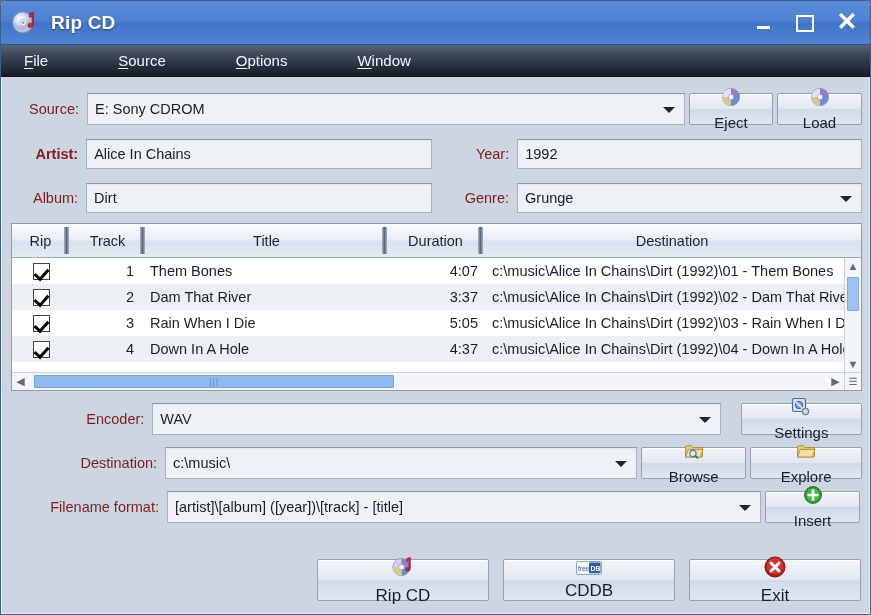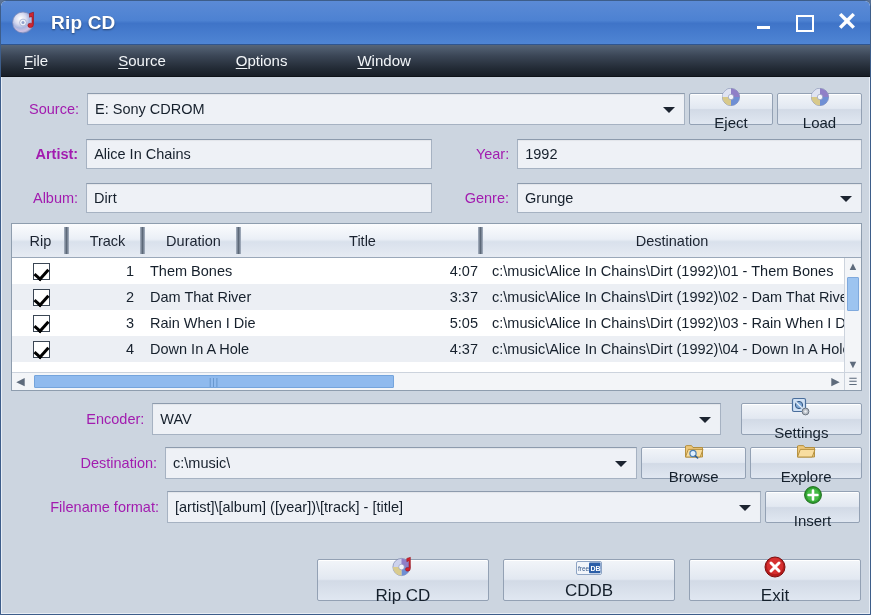--- a/index.html
+++ b/index.html
@@ -60,21 +60,21 @@
     border-bottom: 1px solid #0e1218;
     gap: 48px;
   }
   .menu-item {
     color: #f2f5f8; font-size: 15px; padding: 2px 11px; cursor: default;
   }
   .menu-item u { text-underline-offset: 2px; }
 
   
   .row { display: flex; align-items: center; }
-  .lbl { font-size: 14.5px; color: #a21caf; text-align: right; }
+  .lbl { font-size: 14.5px; color: #7f1d1d; text-align: right; }
 
   .field {
     background: #eef1f6;
     border: 1px solid #a6b2c2;
     border-top-color: #8d9bad;
     height: 30px;
     display: flex; align-items: center;
     padding: 0 7px;
     font-size: 14.5px;
     color: #16202c;
@@ -280,26 +280,26 @@
 
     <div id="list-head">
       <div class="hcell" style="width:58px;">
         <span>Rip</span>
         <span class="grip"></span>
       </div>
       <div class="hcell" style="width:76px;align-items:center;">
         <span>Track</span>
         <span class="grip"></span>
       </div>
+      <div class="hcell" style="width:242px;">
+        <span>Title</span>
+        <span class="grip"></span>
+      </div>
       <div class="hcell" style="width:96px;">
         <span>Duration</span>
-        <span class="grip"></span>
-      </div>
-      <div class="hcell" style="width:242px;">
-        <span>Title</span>
         <span class="grip"></span>
       </div>
       <div class="hcell" style="flex:1;">
         <span>Destination</span>
       </div>
     </div>
 
     <div id="rows">
       <div class="trow odd">
         <div class="c-rip">

